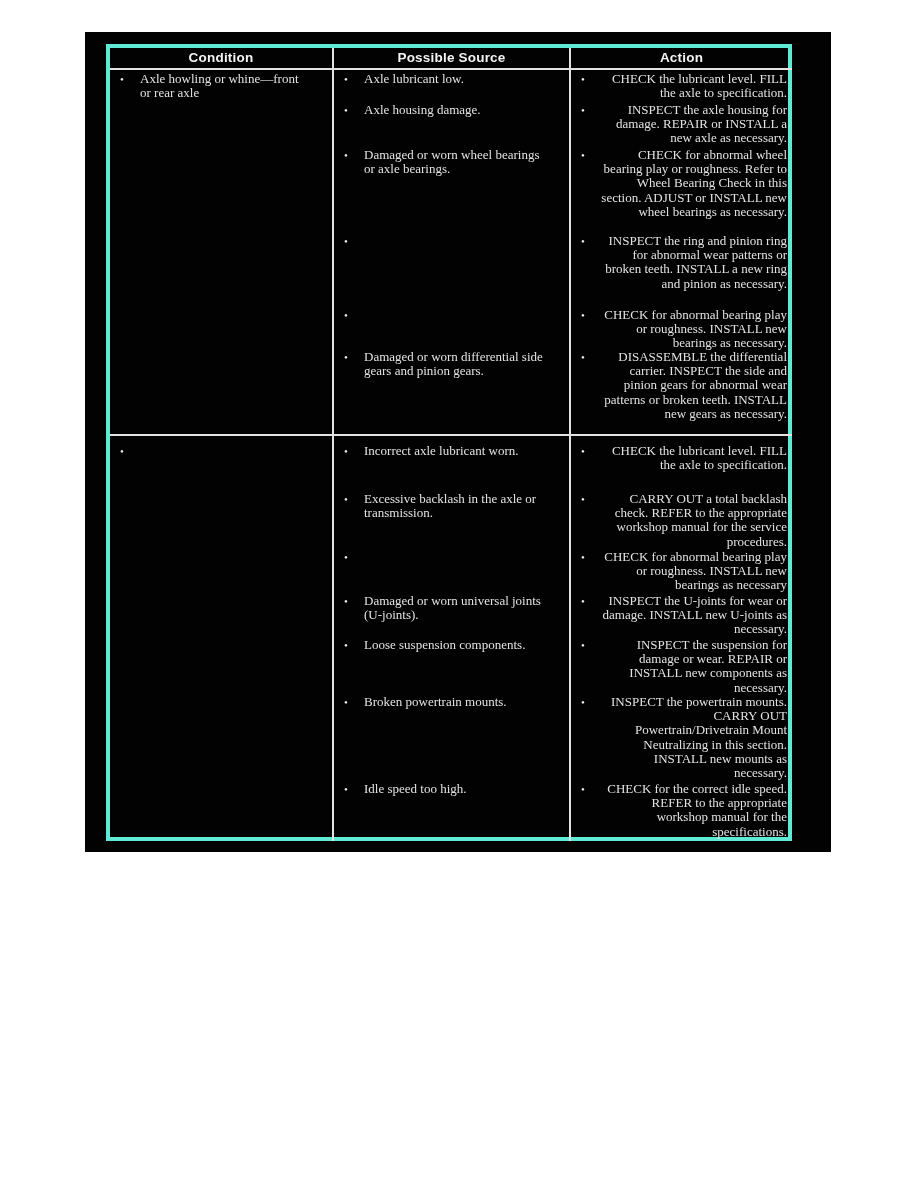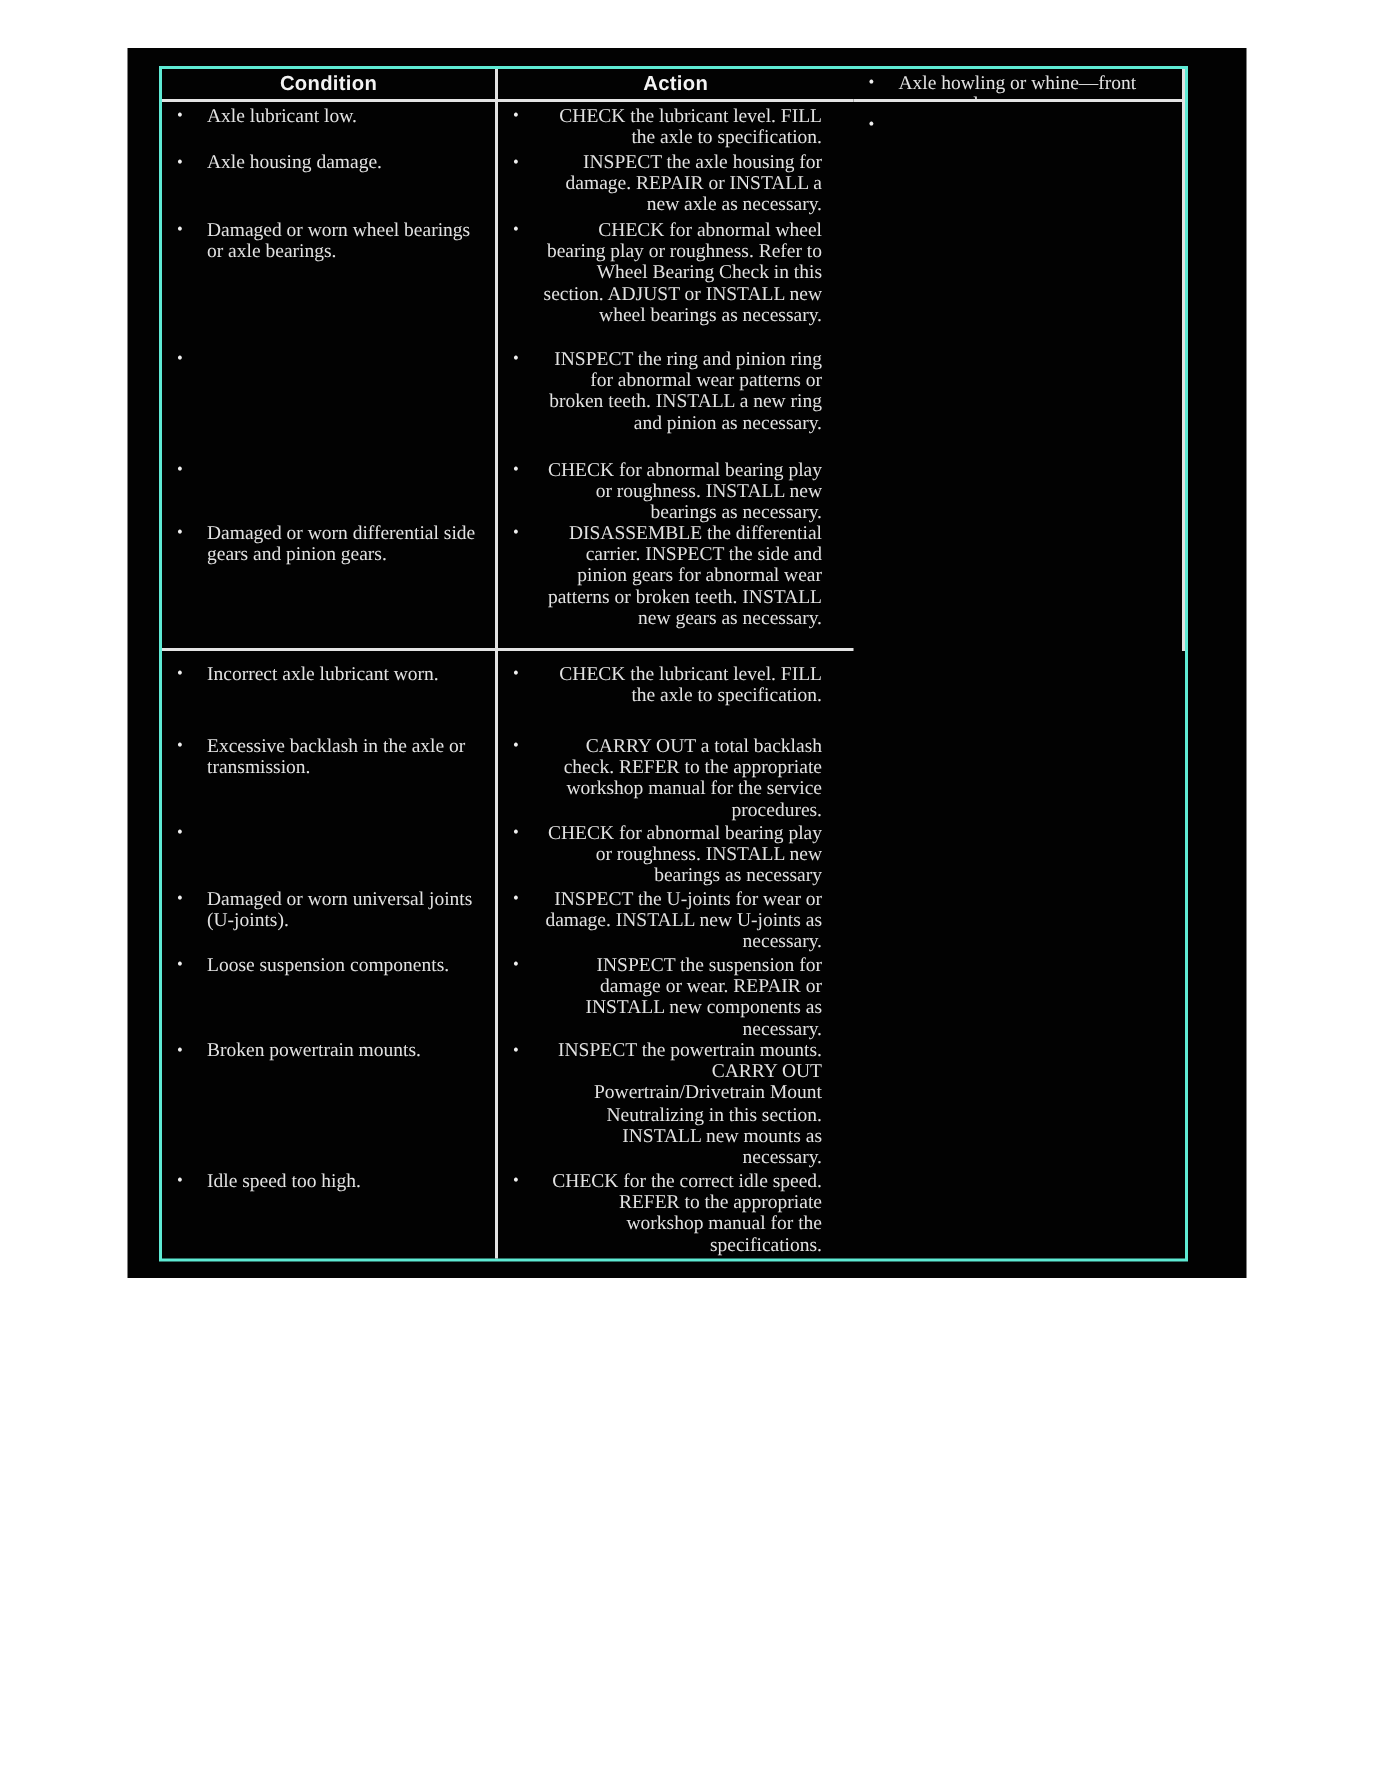--- a/index.html
+++ b/index.html
@@ -14,21 +14,21 @@
     position:absolute;
     left:85px;top:32px;
     width:746px;height:820px;
     background:#020202;
   }
   .dtable{
     position:absolute;
     left:21px;top:12px;
     width:686px;height:797px;
     box-sizing:border-box;
-    border:2px solid #5eead4;
+    border:4px solid #5eead4;
     display:grid;
     grid-template-columns:224px 237px 221px;
     grid-template-rows:22px 366px 405px;
     color:#e2e2e2;
   }
   .hcell{
     box-sizing:border-box;
     border-bottom:2px solid #e3e3e3;
     font-family:"Liberation Sans","DejaVu Sans",sans-serif;
     font-weight:bold;
@@ -69,20 +69,21 @@
   .txt.act{width:186px;text-align:right;}
 </style>
 </head>
 <body>
 
 <div class="page">
   <div class="panel">
     <div class="dtable">
 
       <div class="hcell vline">Condition</div>
+      <div class="hcell vline">Possible Source</div>
       <div class="hcell">Action</div>
 
       <div class="cell vline rowline">
         <div class="item" style="top:2px">
           <span class="bullet">•</span>
           <span class="txt cond">Axle howling or whine—front or rear axle</span>
         </div>
       </div>
 
       <div class="cell vline rowline">

